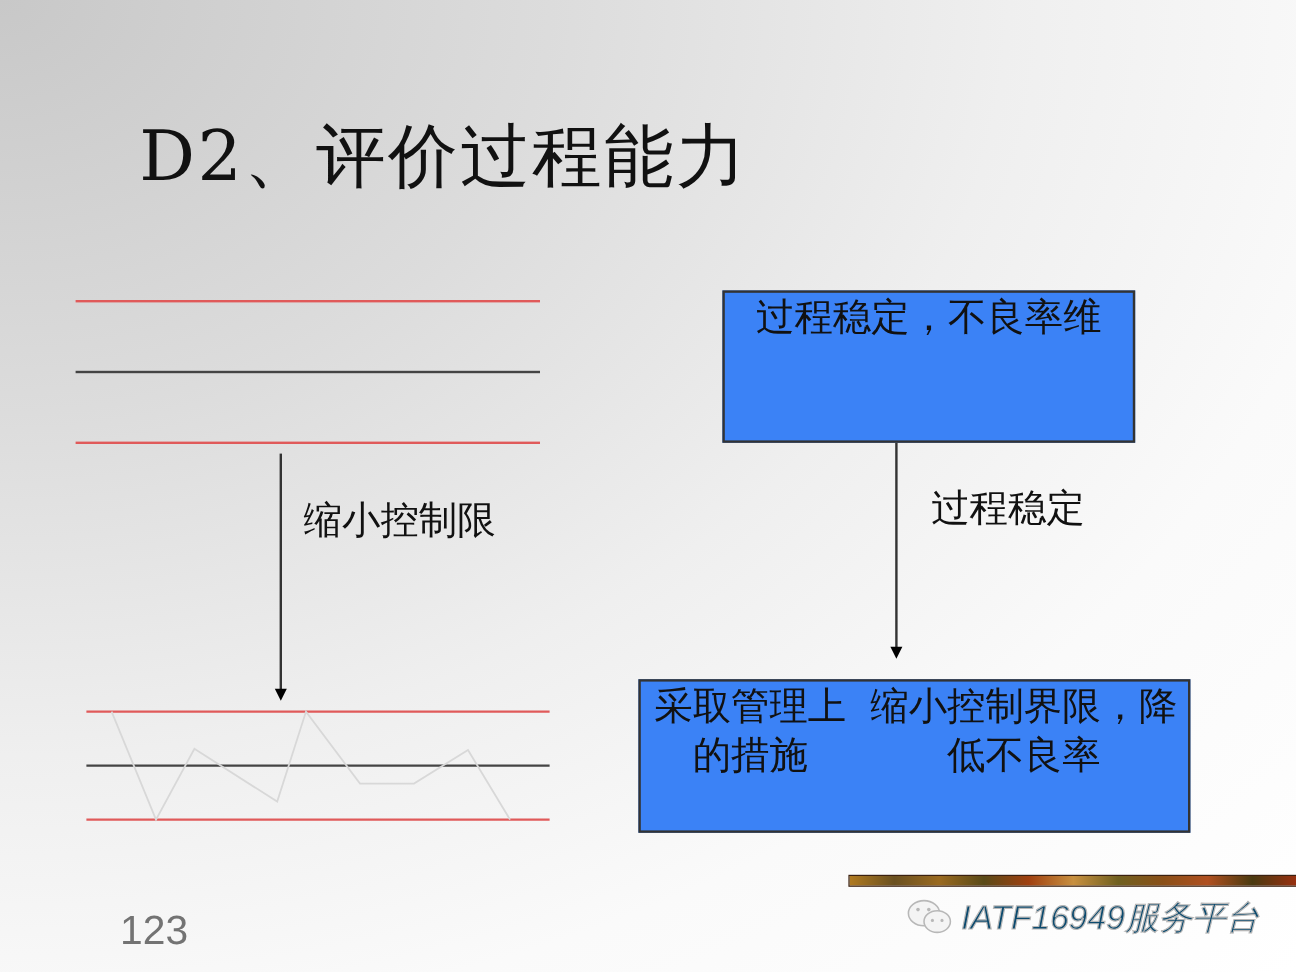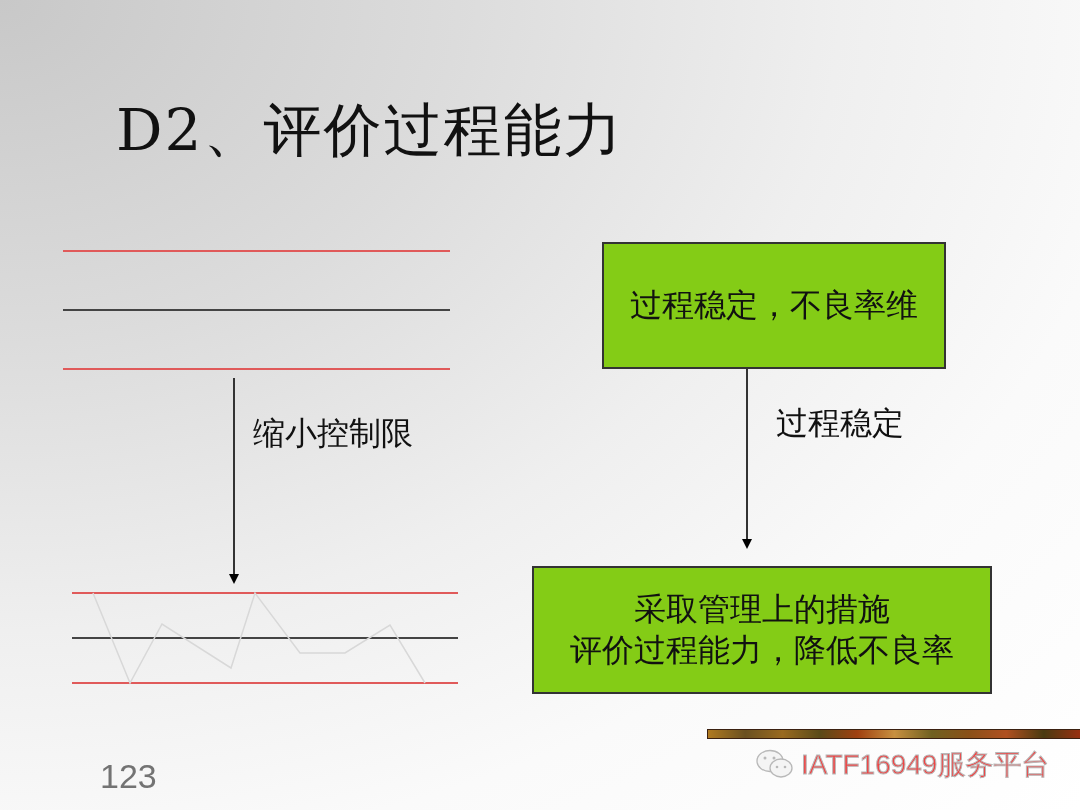--- a/index.html
+++ b/index.html
@@ -18,39 +18,39 @@
   .vline { position:absolute; width:2px; background:#333; }
   .arrowhead {
     position:absolute; width:0; height:0;
     border-left:5px solid transparent; border-right:5px solid transparent;
     border-top:10px solid #000;
   }
   .label {
     position:absolute; font-size:32px; color:#111; white-space:nowrap;
   }
   .box {
-    position:absolute; background:#84cc16; border:2px solid #333;
+    position:absolute; background:#3b82f6; border:2px solid #333;
     box-sizing:border-box; text-align:center; color:#111;
     font-size:32px; line-height:41px;
-    display:flex; flex-direction:column; justify-content:center;
+    display:flex; flex-direction:row; justify-content:center;
   }
   .page-num {
     position:absolute; left:100px; top:757px;
     font-family:"Liberation Sans", sans-serif; font-size:34px; color:#737373;
   }
   .footer-bar {
     position:absolute; left:707px; top:729px; width:373px; height:8px;
     border:1px solid #3a2010;
     background: linear-gradient(90deg, #b07a20, #6a5020, #9a6a20, #5a4a18, #a04010, #c89040, #706020, #8a5018, #b05020, #4a3a10, #9a3010);
   }
   .watermark {
     position:absolute; left:755px; top:746px;
     font-family:"Liberation Sans", sans-serif; font-size:28px;
-    color:#ef4444; -webkit-text-stroke:1px #b8b8b8; white-space:nowrap;
-    display:flex; align-items:center; gap:6px;
+    color:#0c4a6e; -webkit-text-stroke:1px #b8b8b8; white-space:nowrap;
+    display:flex; align-items:center; gap:6px;font-style:italic;
   }
   .wechat-icon { width:40px; height:34px; }
   svg.chart { position:absolute; left:60px; top:580px; }
 </style>
 </head>
 <body>
 
 <div class="slide-title">D2、评价过程能力</div>
 
 <div class="hline red" style="left:63px; top:250px; width:387px;"></div>
@@ -71,21 +71,21 @@
 <div class="box" style="left:602px; top:242px; width:344px; height:127px;">
   <div>过程稳定，不良率维</div>
 </div>
 
 <div class="vline" style="left:746px; top:369px; height:172px;"></div>
 <div class="arrowhead" style="left:742px; top:539px;"></div>
 <div class="label" style="left:776px; top:402px;">过程稳定</div>
 
 <div class="box" style="left:532px; top:566px; width:460px; height:128px;">
   <div>采取管理上的措施</div>
-  <div>评价过程能力，降低不良率</div>
+  <div>缩小控制界限，降低不良率</div>
 </div>
 
 <div class="footer-bar"></div>
 
 <div class="page-num">123</div>
 
 <div class="watermark">
   <svg class="wechat-icon" viewBox="0 0 40 34">
     <ellipse cx="15" cy="13" rx="13" ry="10.5" fill="#f4f4f4" stroke="#b8b8b8" stroke-width="1.3"></ellipse>
     <ellipse cx="26" cy="20" rx="11" ry="9" fill="#f4f4f4" stroke="#b8b8b8" stroke-width="1.3"></ellipse>

